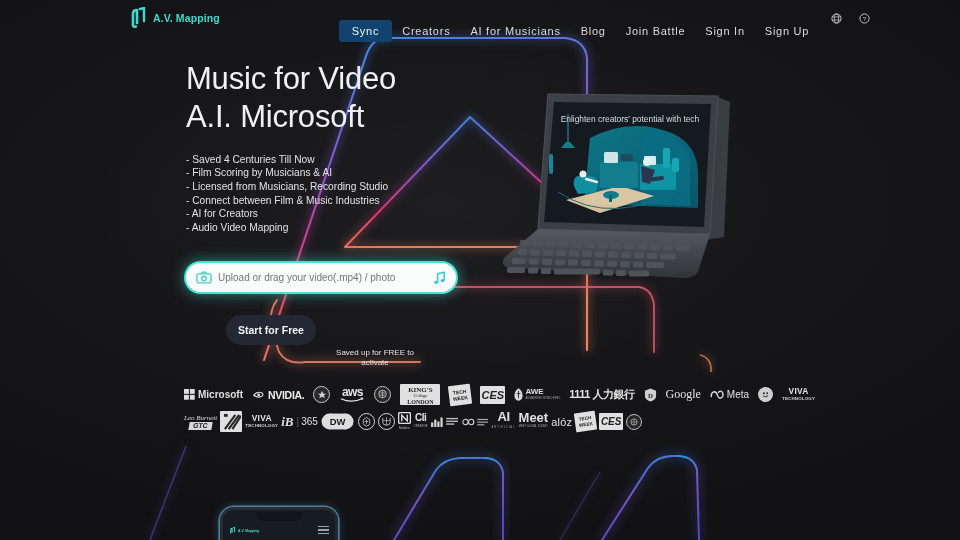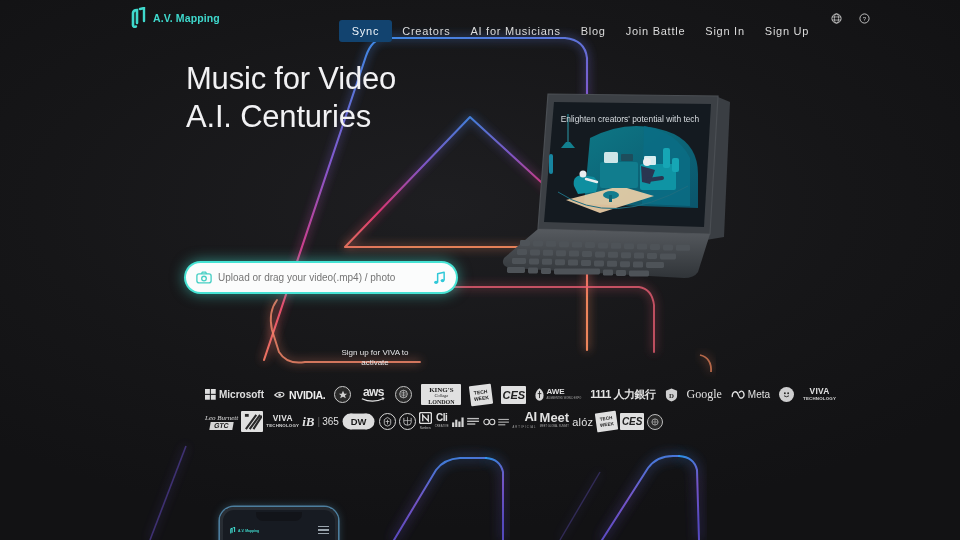--- a/index.html
+++ b/index.html
@@ -51,21 +51,21 @@
   .btn-outline { width: 90px; height: 30px; background: #242834; color: #f2f3f5; }
   .btn-premium { width: 97px; height: 30px; background: #3fd2c2; color: #0e2a2a; }
   .free-note { position: absolute; left: 327px; top: 348px; width: 96px; text-align: center;
                color: #e4e4e6; font-size: 8px; line-height: 9.5px; z-index: 30; }
 
   
   .tablet-wrap { position: absolute; left: 492px; top: 82px; width: 290px; height: 216px; z-index: 25; }
 
   
   .logos { position: absolute; left: 184px; top: 381px; width: 590px; z-index: 30; }
-  .logo-row { display: flex; align-items: center; height: 27px; margin-left: 21px; }
+  .logo-row { display: flex; align-items: center; height: 27px; }
   .logo-row.r1 { gap: 9px; }
   .logo-row.r2 { gap: 3px; }
   .lg { display: flex; align-items: center; justify-content: center; flex: none;
         color: #e9e9ea; font-size: 7px; opacity: .93; }
   .lg-box { background: #f0f0f0; color: #222; border-radius: 1px; }
   .lg-circle { border-radius: 50%; background: #d9d9d9; color: #1a1a1a; }
   .lg-round-w { border-radius: 50%; border: 1.4px solid #e8e8e8; }
 
   
   .phone { position: absolute; left: 220px; top: 507px; width: 118px; height: 90px;
@@ -165,41 +165,50 @@
           <circle cx="6" cy="6" r="5" fill="none" stroke="#cfcfcf" stroke-width="1"></circle>
           <text x="6" y="8.6" font-size="6.6" fill="#cfcfcf" text-anchor="middle" font-family="Liberation Sans, sans-serif">?</text>
         </svg>
       </div>
     </div>
   </div>
 
   <div class="hero">
     <h1>
       <span>Music for Video</span><br>
-      <span>A.I. Centuries</span>
+      <span>A.I. Microsoft</span>
     </h1>
+    <ul class="bullets">
+      <li>- Saved 4 Centuries Till Now</li>
+      <li>- Film Scoring by Musicians &amp; AI</li>
+      <li>- Licensed from Musicians, Recording Studio</li>
+      <li>- Connect between Film &amp; Music Industries</li>
+      <li>- AI for Creators</li>
+      <li>- Audio Video Mapping</li>
+    </ul>
   </div>
 
   <div class="upload">
     <svg width="16" height="13" viewBox="0 0 18 14">
       <rect x="1" y="3" width="16" height="10" rx="2.4" fill="none" stroke="#46cfc4" stroke-width="1.5"></rect>
       <path d="M6 3 L7.2 1 H10.8 L12 3" fill="none" stroke="#46cfc4" stroke-width="1.5"></path>
       <circle cx="9" cy="8.2" r="2.6" fill="none" stroke="#46cfc4" stroke-width="1.5"></circle>
     </svg>
     <input class="ph" style="border: none; outline: none; background: transparent; font-family: inherit;" placeholder="Upload or drag your video(.mp4) / photo">
     <svg width="13" height="14" viewBox="0 0 14 15">
       <path d="M5 12 L5 3 L12 1.4 L12 10" fill="none" stroke="#2fc8d8" stroke-width="1.6" stroke-linejoin="round"></path>
       <ellipse cx="3.3" cy="12.2" rx="2.1" ry="1.8" fill="#2fc8d8"></ellipse>
       <ellipse cx="10.3" cy="10.3" rx="2.1" ry="1.8" fill="#2fc8d8"></ellipse>
     </svg>
   </div>
 
   <div class="btn-row">
-  </div>
-  <div class="free-note">Sign up for VIVA to activate</div>
+    <button class="btn btn-outline">Start for Free</button>
+  </div>
+  <div class="free-note">Saved up for FREE to activate</div>
 
   <div class="tablet-wrap">
     <svg width="290" height="216" viewBox="0 0 290 216">
       <defs>
         <linearGradient id="kb" x1="0" y1="0" x2="0" y2="1">
           <stop offset="0" stop-color="#565a5f"></stop>
             <stop offset="1" stop-color="#303438"></stop>
         </linearGradient>
         <linearGradient id="wall" x1="0" y1="0" x2="1" y2="1">
           <stop offset="0" stop-color="#0d7f8e"></stop>
@@ -462,21 +471,21 @@
         <svg width="13" height="8" viewBox="0 0 14 9">
             <circle cx="3.6" cy="4.5" r="3" fill="none" stroke="#e4e4e4" stroke-width="1.2"></circle>
             <circle cx="10" cy="4.5" r="3" fill="none" stroke="#e4e4e4" stroke-width="1.2"></circle>
           </svg>
         <svg width="12" height="8" viewBox="0 0 13 9">
             <rect x="0" y="1" width="12" height="1.3" fill="#bbb"></rect>
             <rect x="0" y="4" width="12" height="1.3" fill="#bbb"></rect>
             <rect x="0" y="7" width="8" height="1.3" fill="#bbb"></rect>
           </svg>
       </div>
-      <div class="lg" style="flex-direction:column;line-height:11px;align-items:flex-end;">
+      <div class="lg" style="flex-direction:column;line-height:11px;">
         <span style="font-size:13px;font-weight:800;color:#f2f2f2;letter-spacing:-.5px">AI</span>
         <span style="font-size:2.6px;color:#b0b0b0;letter-spacing:1px">ARTIFICIAL</span>
       </div>
       <div class="lg" style="flex-direction:column;line-height:9px;">
         <span style="font-size:13px;font-weight:700;color:#f0f0f0">Meet</span>
         <span style="font-size:2.6px;color:#b0b0b0">MEET GLOBAL SUMMIT</span>
       </div>
       <div class="lg" style="font-size:11px;color:#f2f2f2;letter-spacing:.2px;">
         <span>alóz</span>
       </div>

